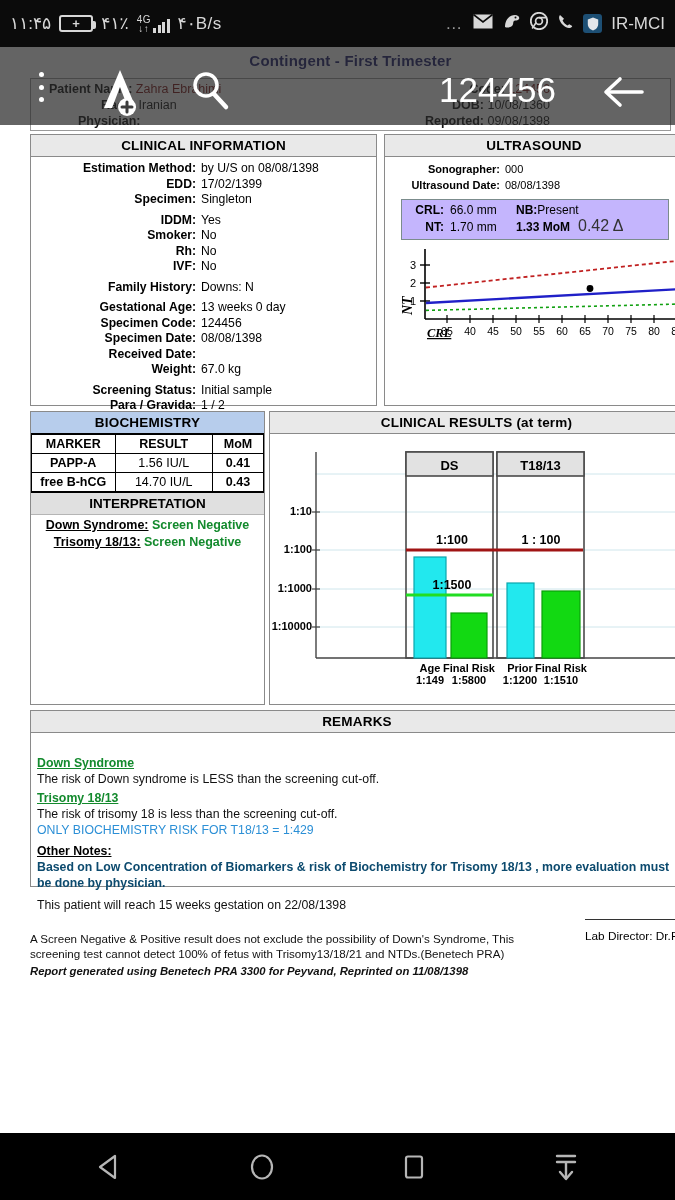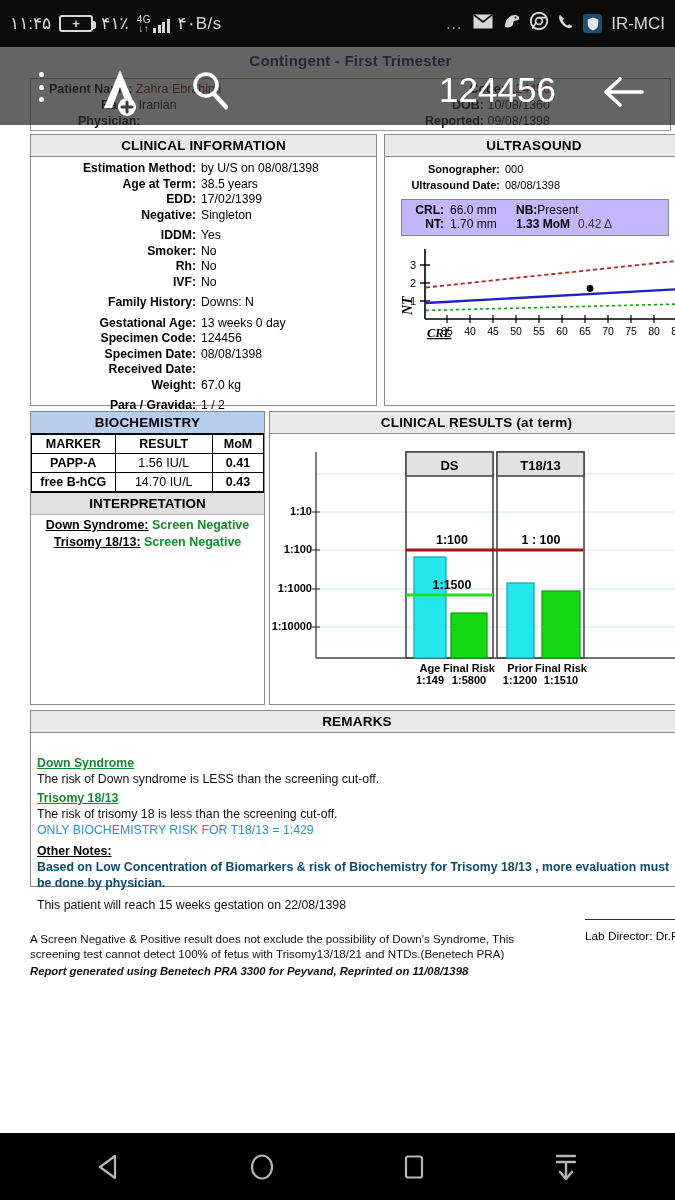--- a/index.html
+++ b/index.html
@@ -99,21 +99,21 @@
   .us-row{ display:flex; font-size:11px; line-height:16px; }
   .us-lbl{ width:120px; text-align:right; font-weight:bold; padding-right:5px; }
   .us-val{ flex:1; }
   #us-measure-box{
     margin:6px 14px 0 16px; border:1px solid #7b8c8c; background:#c4b5fd;
     padding:3px 6px 4px; font-size:12px;
   }
   .meas-line{ display:flex; align-items:baseline; white-space:nowrap; }
   .m-k{ display:inline-block; font-weight:bold; }
   .m-v{ display:inline-block; }
-  .delta{ font-size:12px; color:#333; }
+  .delta{ font-size:16px; color:#333; }
 
   
   #nt-chart{ position:absolute; left:10px; top:112px; width:288px; height:108px; }
   #nt-chart svg{ display:block; }
 
   
   #biochem{ position:absolute; left:17px; top:364px; width:235px; height:294px; }
   #biochem .panel-head{ background:#b7cdec; border-bottom:1px solid #000; }
   table.bio{ width:100%; border-collapse:collapse; font-size:12.5px; }
   table.bio th, table.bio td{ border:1px solid #000; text-align:center; padding:2px 2px; }
@@ -258,29 +258,25 @@
     </div>
 
     <div id="clinical-info" class="panel">
       <div class="panel-head">CLINICAL INFORMATION</div>
       <div class="rows">
         <div class="ci-row">
             <div class="ci-lbl">Estimation Method:</div>
             <div class="ci-val">by U/S on 08/08/1398</div>
           </div>
         <div class="ci-row">
-            <div class="ci-lbl">Age at Term:</div>
-            <div class="ci-val">38.5 years</div>
-          </div>
-        <div class="ci-row">
             <div class="ci-lbl">EDD:</div>
             <div class="ci-val">17/02/1399</div>
           </div>
         <div class="ci-row">
-            <div class="ci-lbl">Negative:</div>
+            <div class="ci-lbl">Specimen:</div>
             <div class="ci-val">Singleton</div>
           </div>
         <div class="ci-gap"></div>
         <div class="ci-row">
             <div class="ci-lbl">IDDM:</div>
             <div class="ci-val">Yes</div>
           </div>
         <div class="ci-row">
             <div class="ci-lbl">Smoker:</div>
             <div class="ci-val">No</div>
@@ -313,20 +309,24 @@
           </div>
         <div class="ci-row">
             <div class="ci-lbl">Received Date:</div>
             <div class="ci-val"></div>
           </div>
         <div class="ci-row">
             <div class="ci-lbl">Weight:</div>
             <div class="ci-val">67.0 kg</div>
           </div>
         <div class="ci-gap"></div>
+        <div class="ci-row">
+            <div class="ci-lbl">Screening Status:</div>
+            <div class="ci-val">Initial sample</div>
+          </div>
         <div class="ci-row">
             <div class="ci-lbl">Para / Gravida:</div>
             <div class="ci-val">1 / 2</div>
           </div>
       </div>
     </div>
 
     <div id="ultrasound" class="panel">
       <div class="panel-head">ULTRASOUND</div>
       <div style="padding-top:4px;">

